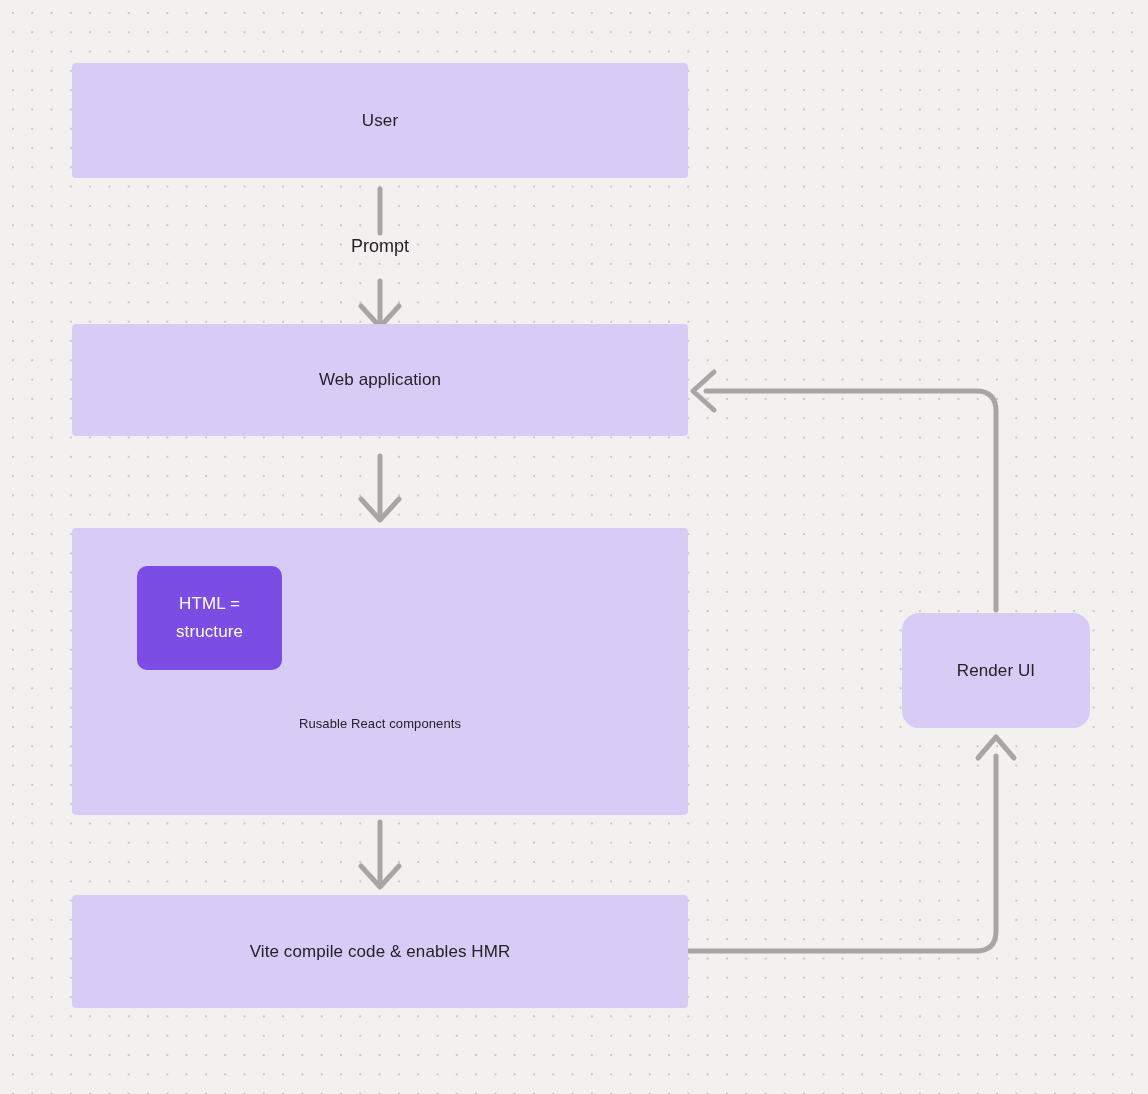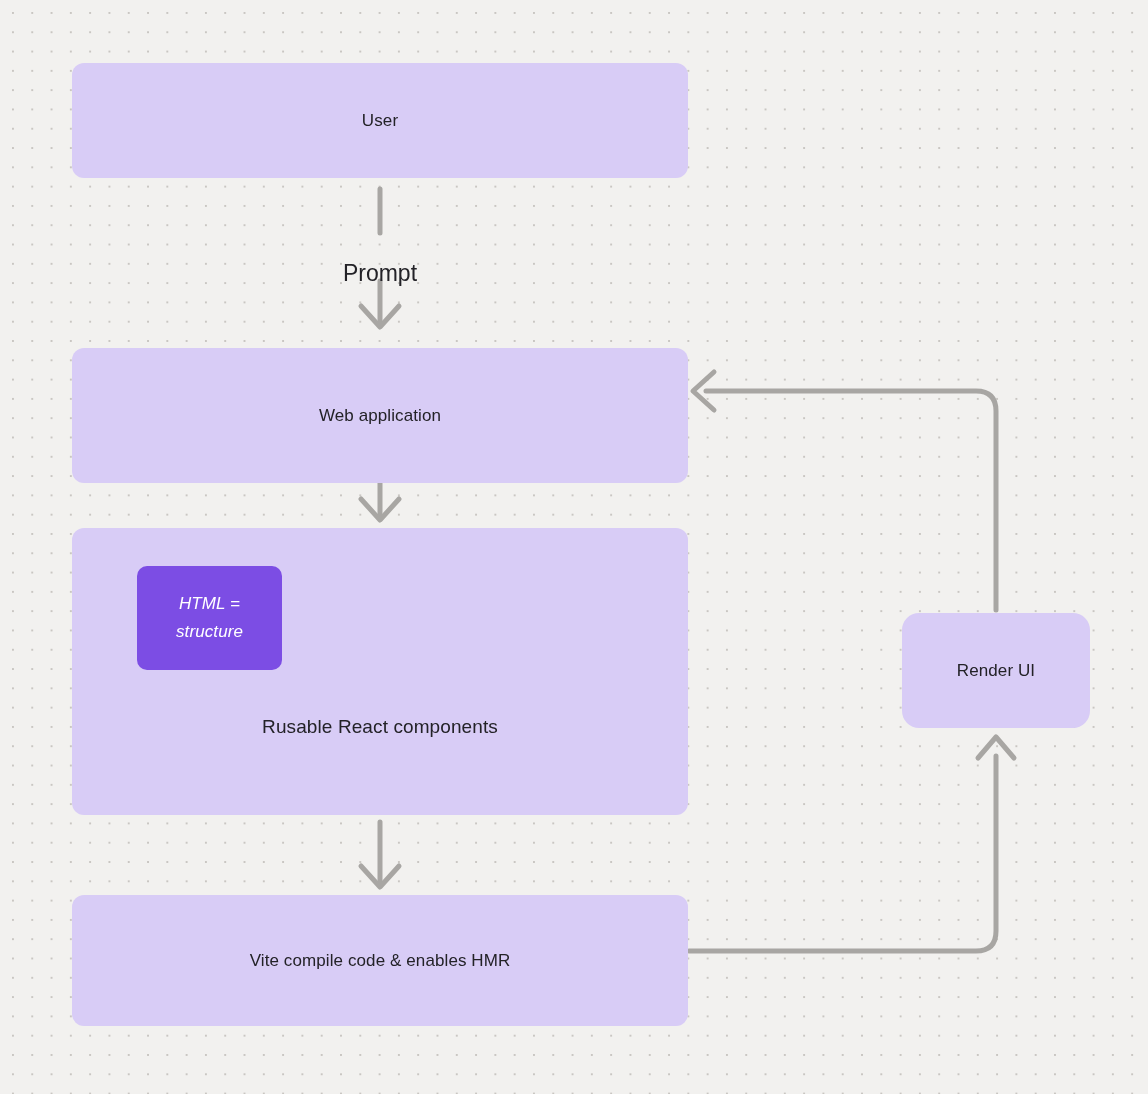--- a/index.html
+++ b/index.html
@@ -13,42 +13,41 @@
     height: 1094px;
     background-color: var(--background, #f2f1ef);
     background-image: radial-gradient(circle, var(--dot, #c9c6c2) 1.2px, rgba(0,0,0,0) 1.5px);
     background-size: 19.3px 19.3px;
     background-position: 3.3px 3.3px;
     overflow: hidden;
   }
   .node {
     position: absolute;
     background: var(--node-fill, #d8ccf6);
-    border-radius: 12px;
+    border-radius: 4px;
     display: flex;
     align-items: center;
     justify-content: center;
     color: var(--node-text, #232227);
     font-size: 17px;
     font-weight: 500;
     letter-spacing: 0.1px;
   }
   .node-user        { left: 72px;  top: 63px;  width: 616px; height: 115px; }
-  .node-web-app     { left: 72px;  top: 348px; width: 616px; height: 135px; align-items: center; }
+  .node-web-app     { left: 72px;  top: 324px; width: 616px; height: 112px; align-items: center; }
   .node-group       { left: 72px;  top: 528px; width: 616px; height: 287px; display: block; }
-  .node-vite        { left: 72px;  top: 895px; width: 616px; height: 131px; }
+  .node-vite        { left: 72px;  top: 895px; width: 616px; height: 113px; }
   .node-render-ui   { left: 902px; top: 613px; width: 188px; height: 115px; border-radius: 17px; }
 
   .child-row {
     position: absolute;
     left: 65px;
     top: 38px;
     display: flex;
     gap: 39px;
-    font-style: italic;
   }
   .child-node {
     width: 145px;
     height: 104px;
     background: var(--child-fill, #7c4de4);
     border-radius: 10px;
     display: flex;
     align-items: center;
     justify-content: center;
     text-align: center;
@@ -58,31 +57,31 @@
     font-weight: 500;
     padding: 0 12px;
     box-sizing: border-box;
   }
   .group-label {
     position: absolute;
     left: 0;
     top: 188px;
     width: 100%;
     text-align: center;
-    font-size: 19px;
+    font-size: 13px;
     font-weight: 500;
     color: var(--node-text, #232227);
   }
   .edge-label {
     position: absolute;
     left: 72px;
-    top: 260px;
+    top: 236px;
     width: 616px;
     text-align: center;
-    font-size: 23px;
+    font-size: 18px;
     font-weight: 500;
     color: var(--node-text, #232227);
   }
   svg.arrows {
     position: absolute;
     left: 0;
     top: 0;
     pointer-events: none;
   }
   svg.arrows path, svg.arrows line {

